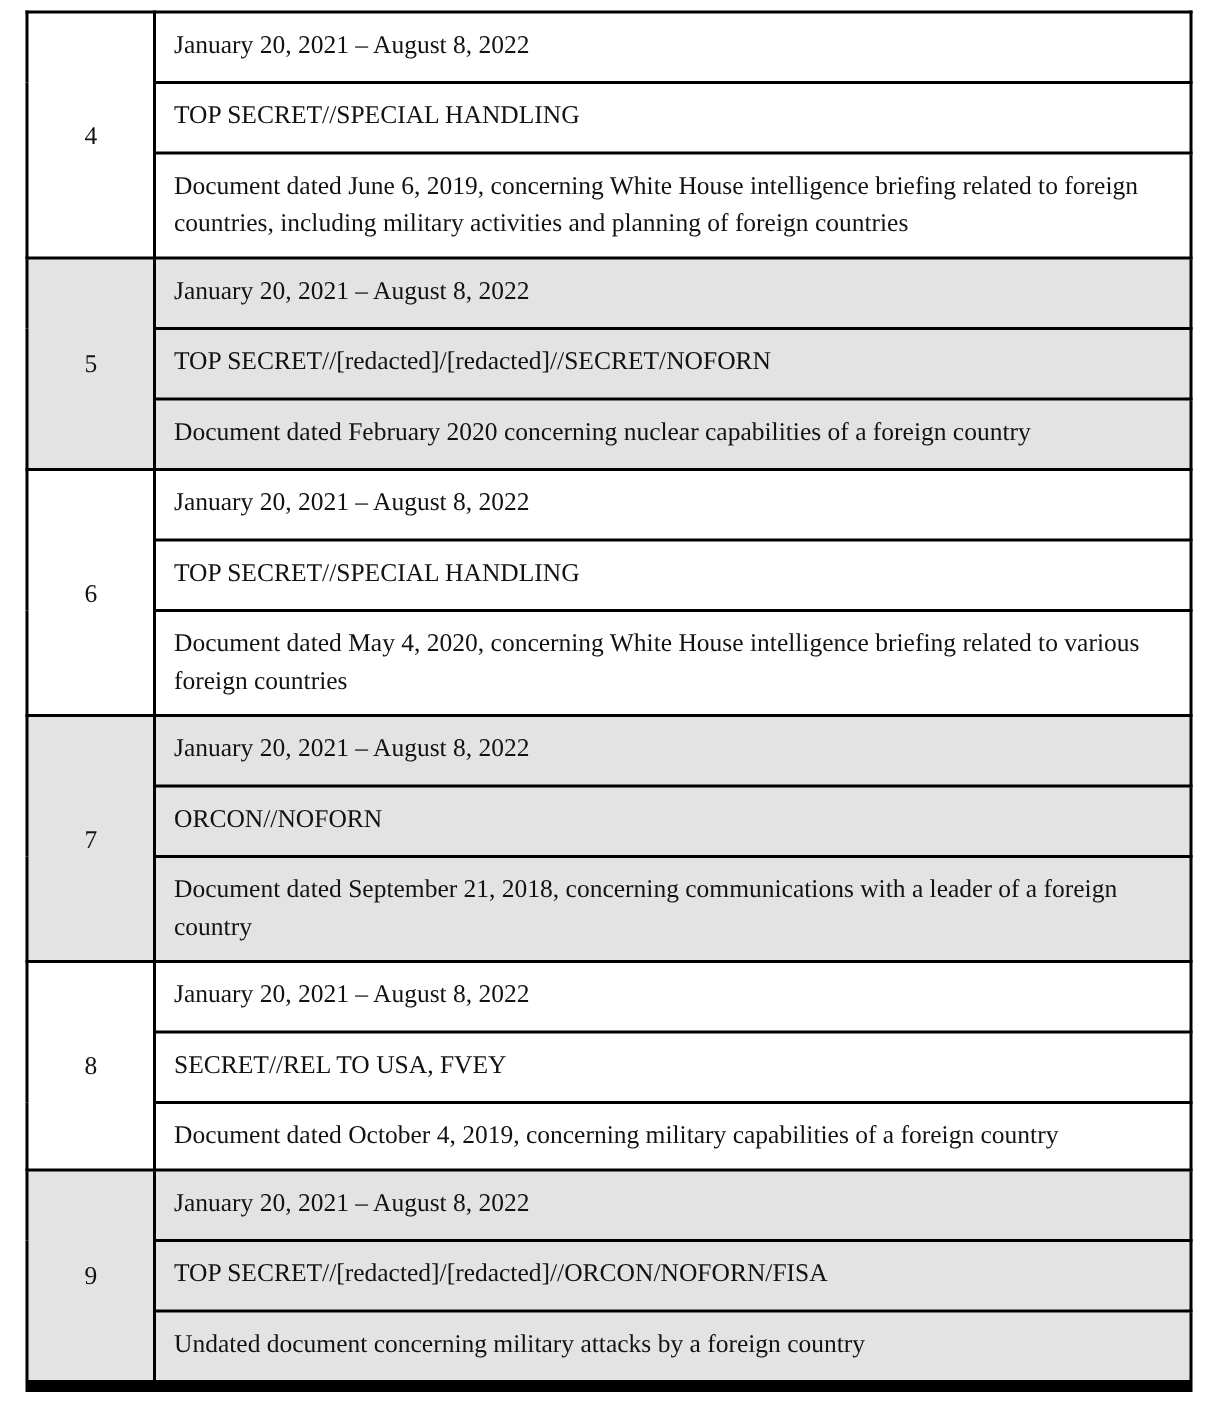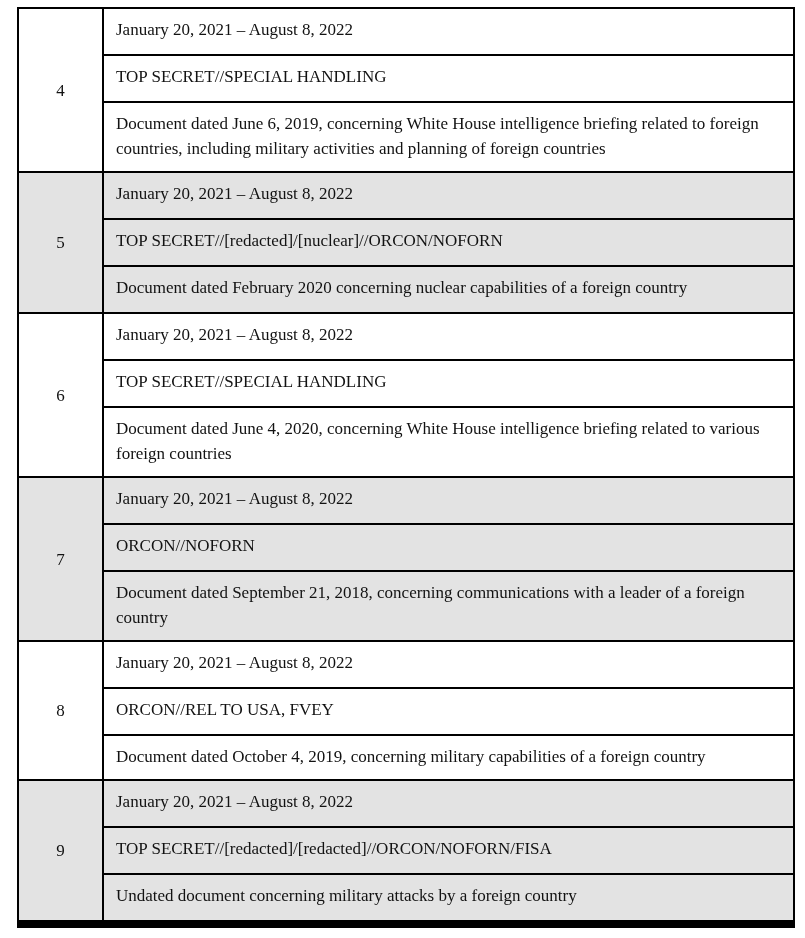--- a/index.html
+++ b/index.html
@@ -61,37 +61,37 @@
       <td class="cell">Document dated June 6, 2019, concerning White House intelligence briefing related to foreign countries, including military activities and planning of foreign countries</td>
     </tr>
   </tbody>
 
   <tbody class="shaded">
     <tr class="single">
       <td class="num" rowspan="3">5</td>
       <td class="cell">January 20, 2021 – August 8, 2022</td>
     </tr>
     <tr class="single">
-      <td class="cell">TOP SECRET//[redacted]/[nuclear]//ORCON/NOFORN</td>
+      <td class="cell">TOP SECRET//[redacted]/[redacted]//SECRET/NOFORN</td>
     </tr>
     <tr class="single">
       <td class="cell">Document dated February 2020 concerning nuclear capabilities of a foreign country</td>
     </tr>
   </tbody>
 
   <tbody>
     <tr class="single">
       <td class="num" rowspan="3">6</td>
       <td class="cell">January 20, 2021 – August 8, 2022</td>
     </tr>
     <tr class="single">
       <td class="cell">TOP SECRET//SPECIAL HANDLING</td>
     </tr>
     <tr>
-      <td class="cell">Document dated June 4, 2020, concerning White House intelligence briefing related to various foreign countries</td>
+      <td class="cell">Document dated May 4, 2020, concerning White House intelligence briefing related to various foreign countries</td>
     </tr>
   </tbody>
 
   <tbody class="shaded">
     <tr class="single">
       <td class="num" rowspan="3">7</td>
       <td class="cell">January 20, 2021 – August 8, 2022</td>
     </tr>
     <tr class="single">
       <td class="cell">ORCON//NOFORN</td>
@@ -100,21 +100,21 @@
       <td class="cell">Document dated September 21, 2018, concerning communications with a leader of a foreign country</td>
     </tr>
   </tbody>
 
   <tbody>
     <tr class="single">
       <td class="num" rowspan="3">8</td>
       <td class="cell">January 20, 2021 – August 8, 2022</td>
     </tr>
     <tr class="single">
-      <td class="cell">ORCON//REL TO USA, FVEY</td>
+      <td class="cell">SECRET//REL TO USA, FVEY</td>
     </tr>
     <tr>
       <td class="cell">Document dated October 4, 2019, concerning military capabilities of a foreign country</td>
     </tr>
   </tbody>
 
   <tbody class="shaded">
     <tr class="single">
       <td class="num" rowspan="3">9</td>
       <td class="cell">January 20, 2021 – August 8, 2022</td>

